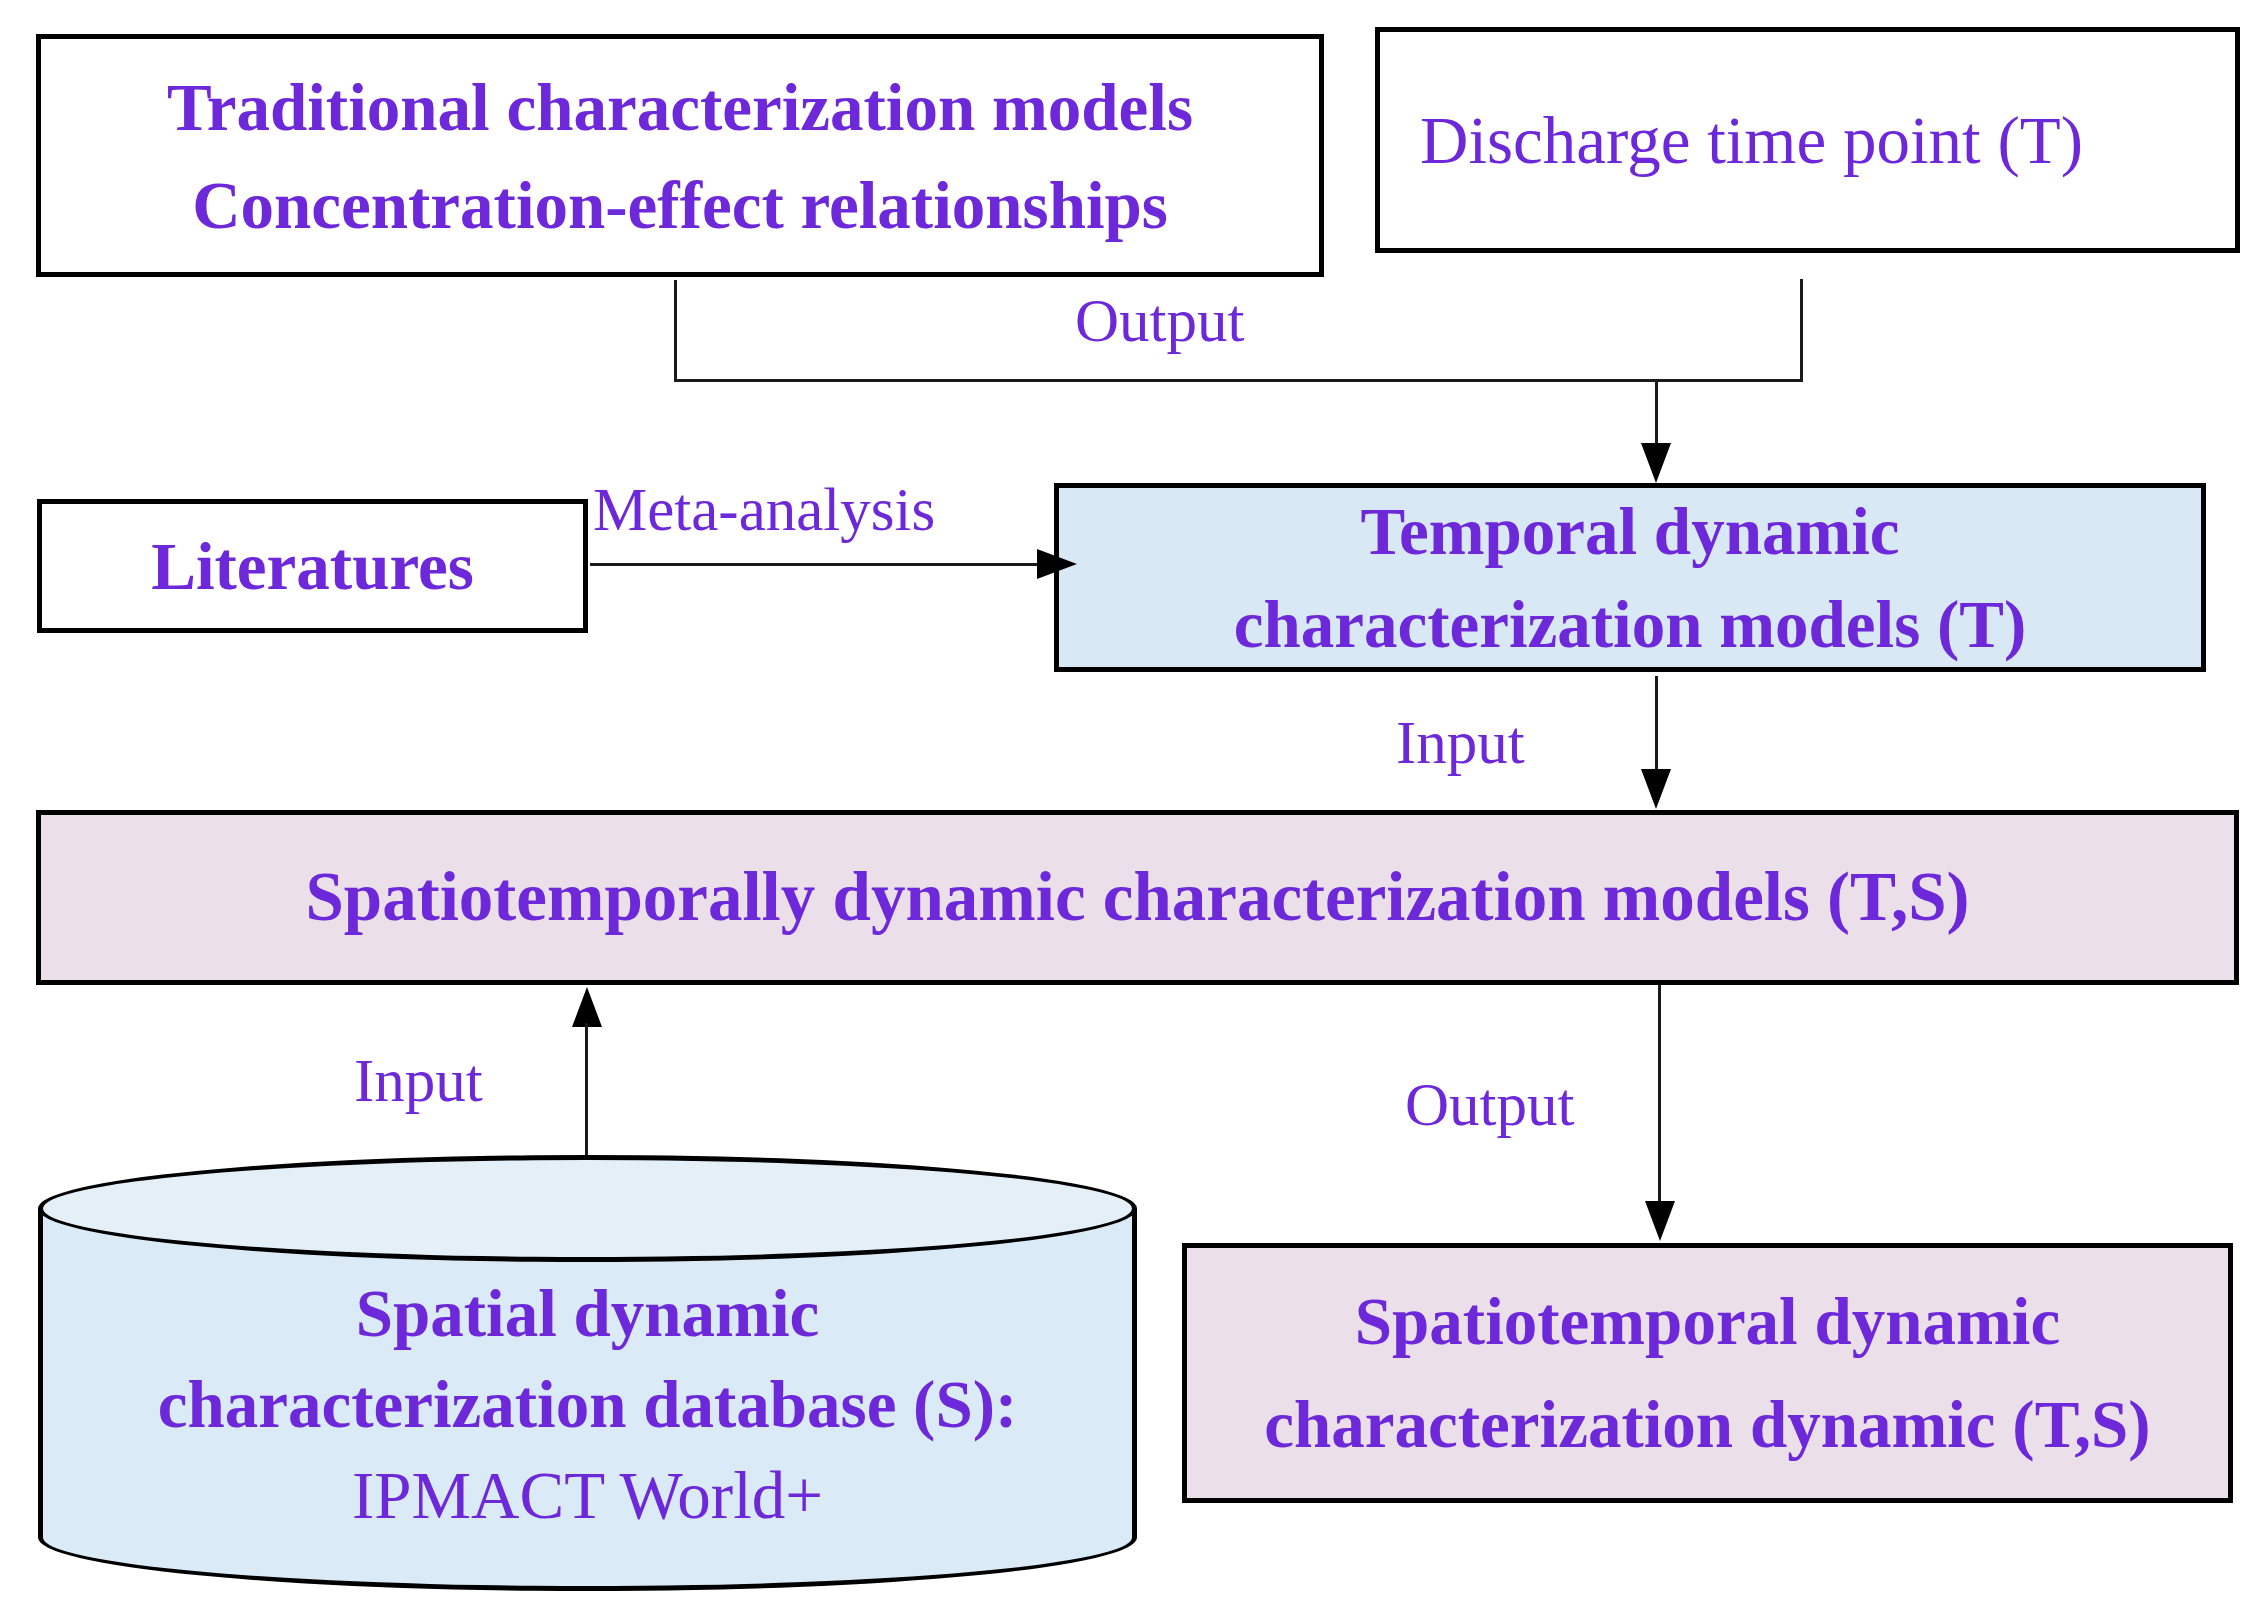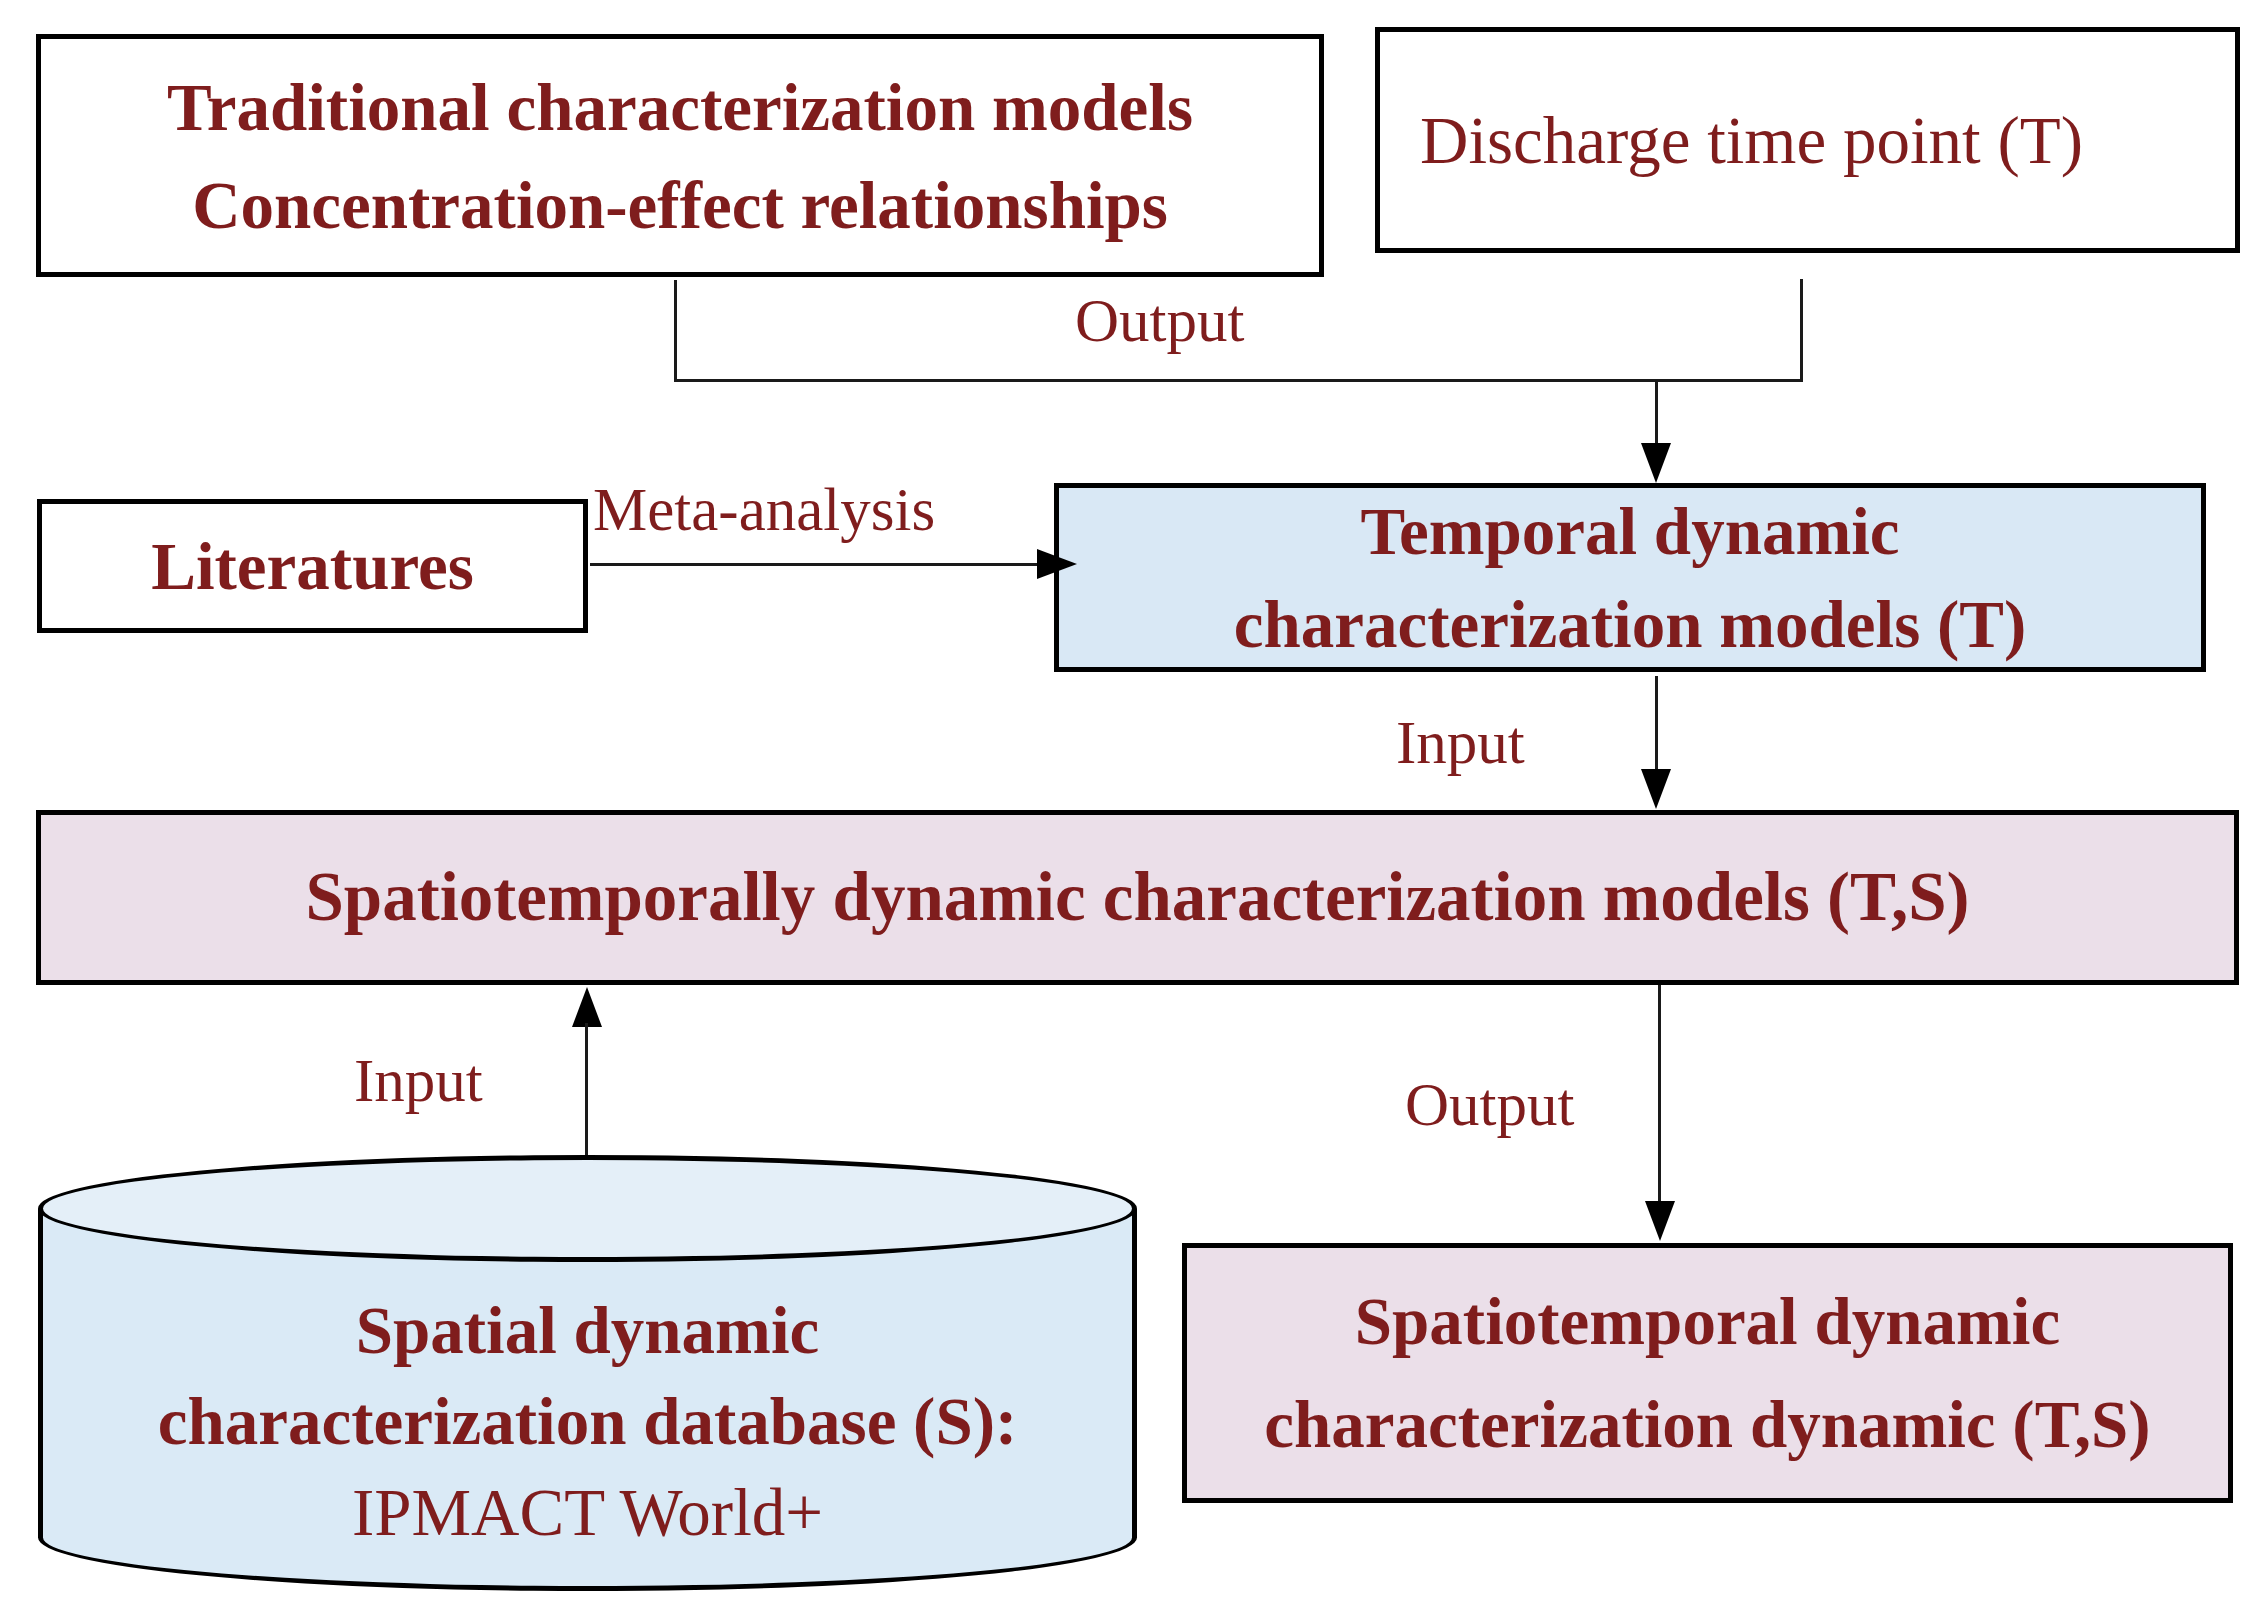--- a/index.html
+++ b/index.html
@@ -1,21 +1,21 @@
 <!DOCTYPE html>
 <html><head>
 <meta charset="utf-8">
 <style>
   html,body{margin:0;padding:0;background:#ffffff;}
   #canvas{
     position:relative;
     width:2260px;height:1617px;
     background:#ffffff;
     font-family:"Liberation Serif","DejaVu Serif",serif;
-    color:#7f1d1d;
+    color:#6d28d9;
     overflow:hidden;
   }
   .box{
     position:absolute;
     border:5.7px solid #000;
     background:#fff;
     box-sizing:border-box;
     display:flex;
     flex-direction:column;
     justify-content:center;
@@ -62,21 +62,21 @@
     border-left:5.7px solid #000;border-right:5.7px solid #000;
     background:#daeaf6;box-sizing:border-box;
   }
   #cyl-top{
     position:absolute;left:0;top:0;width:1099px;height:107px;
     border:5.7px solid #000;border-radius:50%;
     background:#e4eff8;box-sizing:border-box;
   }
   #cyl-text{
     position:absolute;left:0;top:113px;width:1099px;
-    font-size:67px;line-height:91px;text-align:center;margin-top:17px;
+    font-size:67px;line-height:91px;text-align:center;
   }
 </style>
 </head>
 <body>
 
 <div id="canvas">
 
   <div class="box bold big" style="left:36px;top:34px;width:1288px;height:243px;">
     <div>Traditional characterization models</div>
     <div>Concentration-effect relationships</div>

